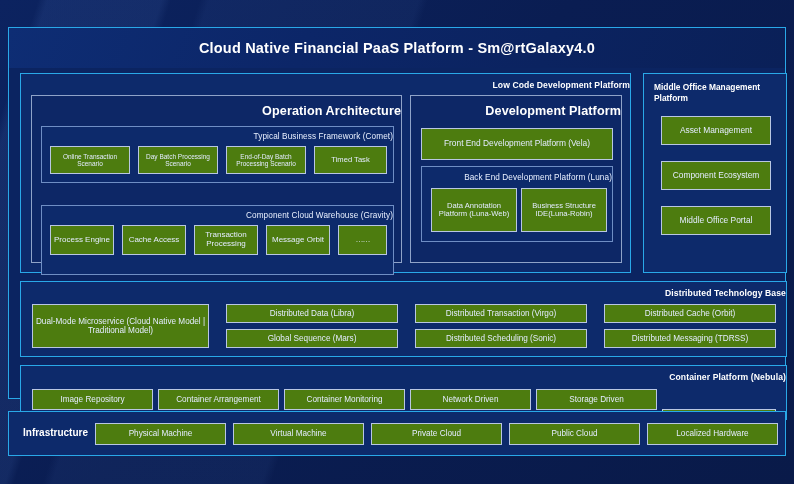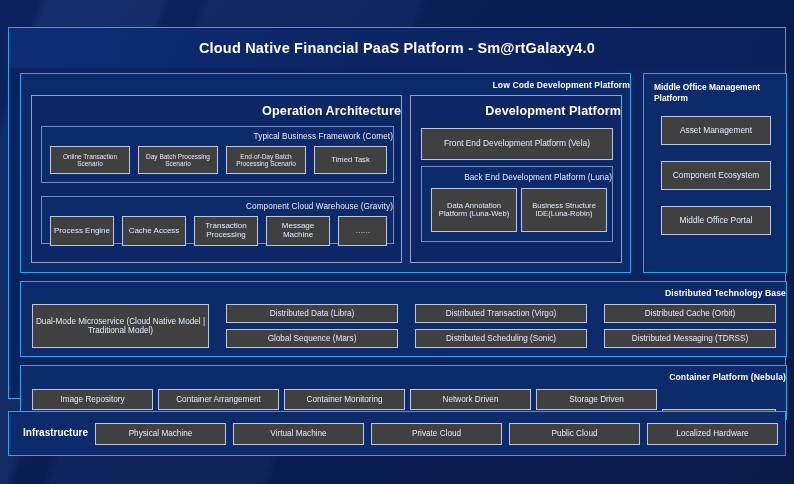--- a/index.html
+++ b/index.html
@@ -37,21 +37,21 @@
   .fill-c{background:#0d2766;}
 
   .sec-title{
     text-align:right;font-weight:bold;color:#ffffff;
     letter-spacing:.1px;
   }
   .chip{
     box-sizing:border-box;
     display:flex;align-items:center;justify-content:center;
     text-align:center;line-height:1.12;
-    background:#404040;
+    background:#4d7c0f;
     border:1.2px solid #b9c7e2;
     color:#e4ecff;
     position:absolute;
   }
 
   
   #outer{left:8px;top:27px;width:778px;height:372px;}
   #header-bar{left:0;top:0;width:100%;height:40px;
     display:flex;align-items:center;justify-content:center;
     background:linear-gradient(112deg,#0e2d74 0%,#0c2668 38%,#0a2058 100%);
@@ -59,21 +59,21 @@
   #header-title{font-size:14.5px;font-weight:bold;color:#fff;letter-spacing:.2px;}
 
   
   #lowcode{left:11px;top:45px;width:611px;height:200px;}
   #lowcode-title{position:absolute;left:0;top:6px;width:100%;font-size:8.6px;}
 
   #opsarch{left:10px;top:21px;width:371px;height:168px;}
   #opsarch-title{position:absolute;left:0;top:8px;width:100%;font-size:12.6px;}
   #tbf{left:9px;top:30px;width:353px;height:57px;}
   #tbf-title{position:absolute;left:0;top:5px;width:100%;font-size:8.2px;font-weight:normal;color:#e9f0ff;}
-  #ccw{left:9px;top:100px;width:353px;height:48px;}
+  #ccw{left:9px;top:109px;width:353px;height:70px;}
   #ccw-title{position:absolute;left:0;top:5px;width:100%;font-size:8.2px;font-weight:normal;color:#e9f0ff;}
 
   #devplat{left:389px;top:21px;width:212px;height:168px;}
   #devplat-title{position:absolute;left:0;top:8px;width:100%;font-size:12.6px;}
   #feplat{left:10px;top:32px;width:192px;height:32px;font-size:8.4px;}
   #beplat{left:10px;top:70px;width:192px;height:76px;padding-left:15px;}
   #beplat-title{position:absolute;left:0;top:6px;width:100%;font-size:8.2px;font-weight:normal;color:#e9f0ff;}
 
   
   #midoffice{left:634px;top:45px;width:144px;height:200px;}
@@ -116,21 +116,21 @@
         <div class="chip" style="left:96px;top:19px;width:80px;height:28px;font-size:6.5px;">Day Batch Processing Scenario</div>
         <div class="chip" style="left:184px;top:19px;width:80px;height:28px;font-size:6.5px;">End-of-Day Batch Processing Scenario</div>
         <div class="chip" style="left:272px;top:19px;width:73px;height:28px;font-size:7.6px;">Timed Task</div>
       </div>
 
       <div class="panel b-soft fill-a" id="ccw">
         <div class="sec-title" id="ccw-title">Component Cloud Warehouse (Gravity)</div>
         <div class="chip" style="left:8px;top:19px;width:64px;height:30px;font-size:8px;">Process Engine</div>
         <div class="chip" style="left:80px;top:19px;width:64px;height:30px;font-size:8px;">Cache Access</div>
         <div class="chip" style="left:152px;top:19px;width:64px;height:30px;font-size:8px;">Transaction Processing</div>
-        <div class="chip" style="left:224px;top:19px;width:64px;height:30px;font-size:8px;">Message Machine</div>
+        <div class="chip" style="left:224px;top:19px;width:64px;height:30px;font-size:8px;">Message Orbit</div>
         <div class="chip" style="left:296px;top:19px;width:49px;height:30px;font-size:8px;letter-spacing:-1px;">……</div>
       </div>
     </div>
 
     <div class="panel b-steel fill-c" id="devplat">
       <div class="sec-title" id="devplat-title">Development Platform</div>
 
       <div class="chip" id="feplat">Front End Development Platform (Vela)</div>
 
       <div class="panel b-soft fill-a" id="beplat">

